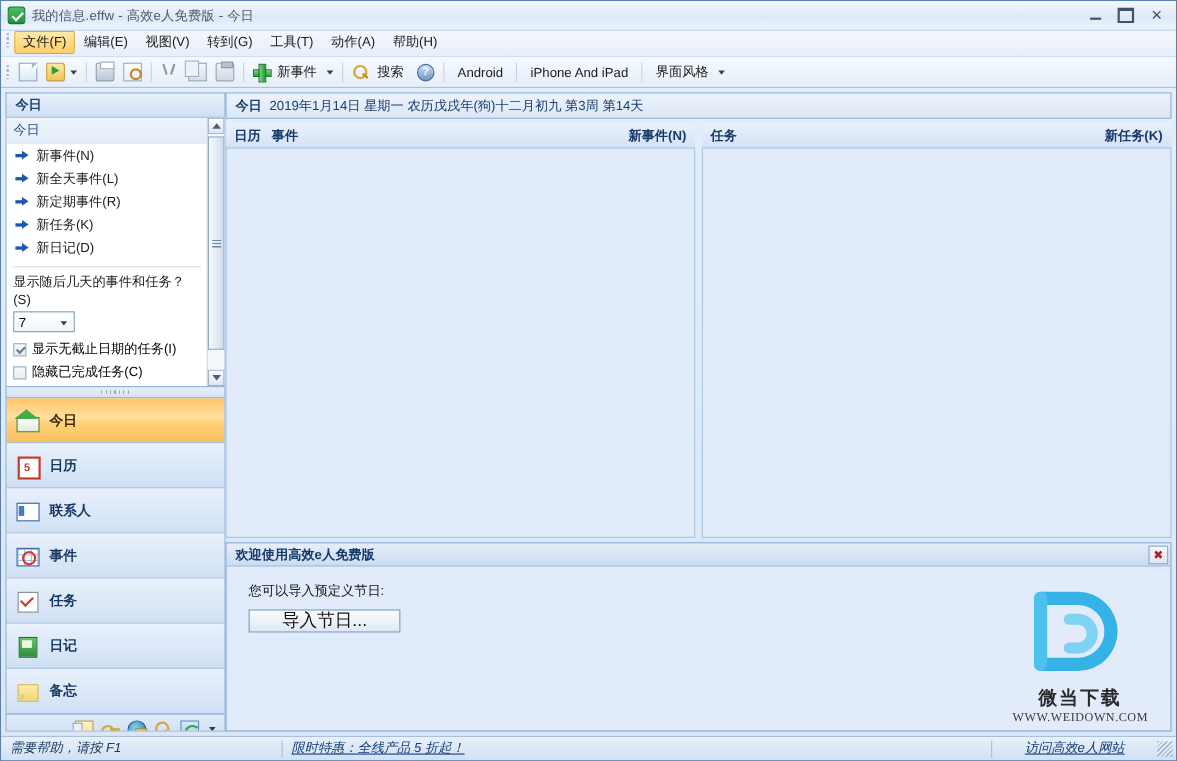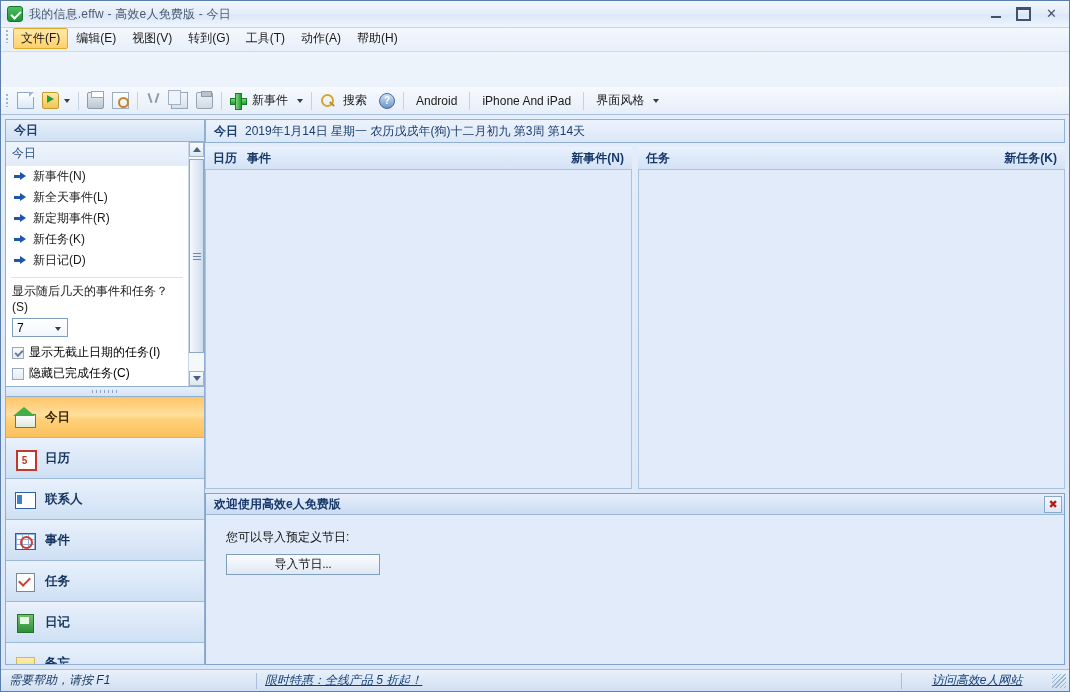--- a/index.html
+++ b/index.html
@@ -78,21 +78,20 @@
     border-radius: 2px; padding: 1px 7px;
   }
 
   
   .toolbar {
     height: 28px; flex: 0 0 28px;
     display: flex; align-items: center;
     background: linear-gradient(180deg,#f6fafe,#e6eef9);
     border-bottom: 1px solid #a9c0dd;
     padding-left: 3px;
-    margin-top: 35px;
   }
   .tb-btn {
     height: 24px; min-width: 24px; padding: 0 3px;
     display: flex; align-items: center; justify-content: center;
     border: 1px solid transparent; border-radius: 2px;
     gap: 3px;
   }
   .tb-sep { width:1px; height:18px; background:#c3d3e6; margin:0 4px; flex:0 0 1px;}
   .tb-label { font-size: 12px; color: #1b1b1b; white-space: nowrap; padding: 0 4px;}
   .caret { width:0;height:0;border-left:3.5px solid transparent;border-right:3.5px solid transparent;border-top:4px solid #33404f; margin-left:2px;}
@@ -250,23 +249,23 @@
   .welcome{flex:0 0 172px;display:flex;flex-direction:column;border:1px solid #7fa3cb;background:#e1ebfa;position:relative;overflow:hidden;}
   .welcome-head{
     height:21px;flex:0 0 21px;display:flex;align-items:center;justify-content:space-between;
     background:linear-gradient(180deg,#e6eefb,#cbdcf2);padding-left:8px;padding-right:2px;
     border-bottom:1px solid #9ab8d8; color:#17386a;font-weight:bold;font-size:12px;
   }
   .wclose{width:18px;height:17px;border:1px solid #8aa8c8;background:linear-gradient(180deg,#f4f8fd,#dde8f5);
     display:flex;align-items:center;justify-content:center;color:#b3201b;font-weight:bold;font-size:11px;}
   .welcome-body{flex:1 1 auto;padding:14px 0 0 20px;position:relative;}
   .wtext{font-size:12px;color:#101010;margin-bottom:8px;}
-  .wbtn{width:154px;height:21px;border:1px solid #7f9dbd;
+  .wbtn{width:138px;height:21px;border:1px solid #7f9dbd;
     background:linear-gradient(180deg,#fbfcfe,#dfe8f3);
-    display:flex;align-items:center;justify-content:center;font-size:12px;color:#121212;font-family:Liberation Serif, serif;}
+    display:flex;align-items:center;justify-content:center;font-size:16px;color:#121212;}
   .wm{position:absolute;right:12px;bottom:6px;width:140px;text-align:center;}
   .wm-name{font-size:17px;font-weight:bold;color:#2a2a2a;letter-spacing:2px;margin-top:-2px;}
   .wm-url{font-family:"Liberation Serif", serif;font-size:11px;color:#3a3a3a;letter-spacing:.5px;}
 
   
   .statusbar{
     height:22px;flex:0 0 22px;display:flex;align-items:center;
     background:linear-gradient(180deg,#e8f0fb,#d2e0f2);
     border-top:1px solid #a8c0dc;font-size:12px;color:#16365f;font-style:italic;
   }
@@ -491,20 +490,29 @@
       </div>
 
       <div class="welcome">
         <div class="welcome-head">
           <span>欢迎使用高效e人免费版</span>
           <span class="wclose">✖</span>
         </div>
         <div class="welcome-body">
           <div class="wtext">您可以导入预定义节日:</div>
           <div class="wbtn">导入节日...</div>
+          <div class="wm">
+            <svg width="112" height="92" viewBox="0 0 112 92">
+              <path d="M20 8 h34 a36 36 0 0 1 0 72 h-34 a6 6 0 0 1 0-12 h34 a24 24 0 0 0 0-48 h-34 a6 6 0 0 1 0-12 z" fill="#35b3e7"></path>
+              <path d="M14 14 v60 a6 6 0 0 0 12 0 v-60 a6 6 0 0 0-12 0 z" fill="#4ec0ec"></path>
+              <path d="M46 28 h8 a18 18 0 0 1 0 36 h-8 a5 5 0 0 1 0-10 h8 a8 8 0 0 0 0-16 h-8 a5 5 0 0 1 0-10 z" fill="#7fd2f2"></path>
+            </svg>
+            <div class="wm-name">微当下载</div>
+            <div class="wm-url">WWW.WEIDOWN.COM</div>
+          </div>
         </div>
       </div>
 
     </div>
   </div>
 
   <div class="statusbar">
     <div class="sb-cell" style="width:255px">需要帮助，请按 F1</div>
     <div class="sb-sep"></div>
     <div class="sb-cell" style="flex:1 1 auto">

